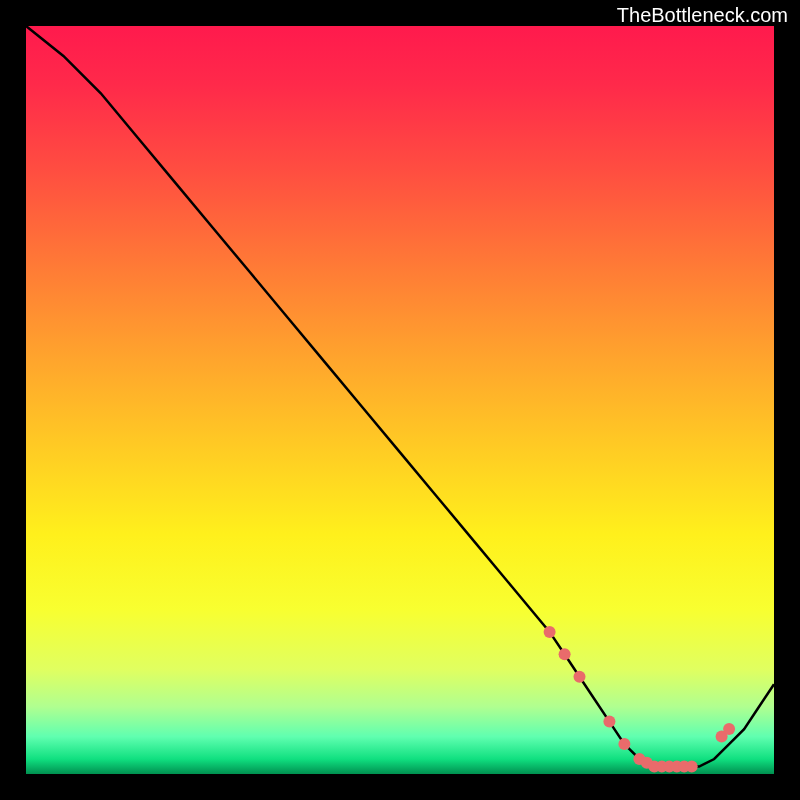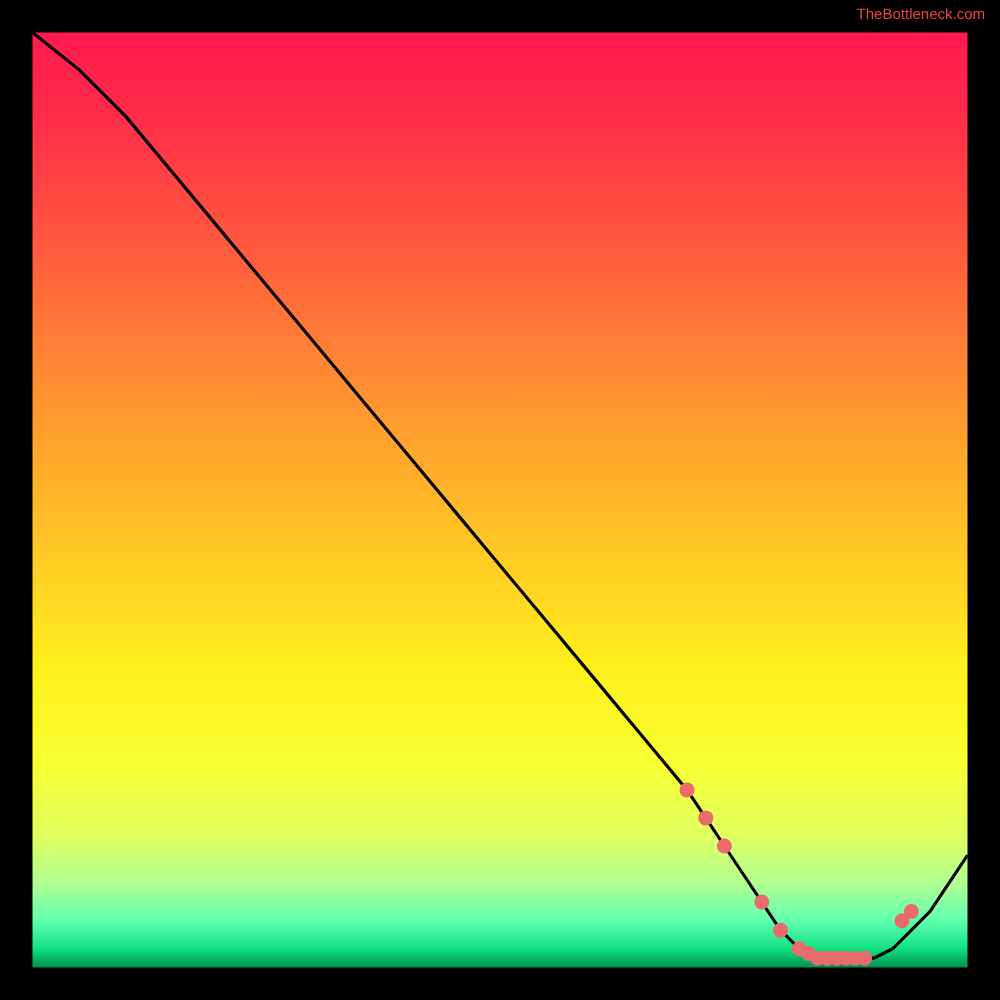--- a/index.html
+++ b/index.html
@@ -14,22 +14,22 @@
   .container {
     position: relative;
     width: 800px;
     height: 800px;
     background: #000;
   }
   .watermark {
     position: absolute;
     top: 4px;
     right: 12px;
-    color: #ef4444;
-    font-size: 12px;
+    color: #ffffff;
+    font-size: 20px;
     font-weight: 500;
     z-index: 10;
   }
   .plot-area {
     position: absolute;
     left: 26px;
     top: 26px;
     width: 748px;
     height: 748px;
     background: linear-gradient(to bottom,

